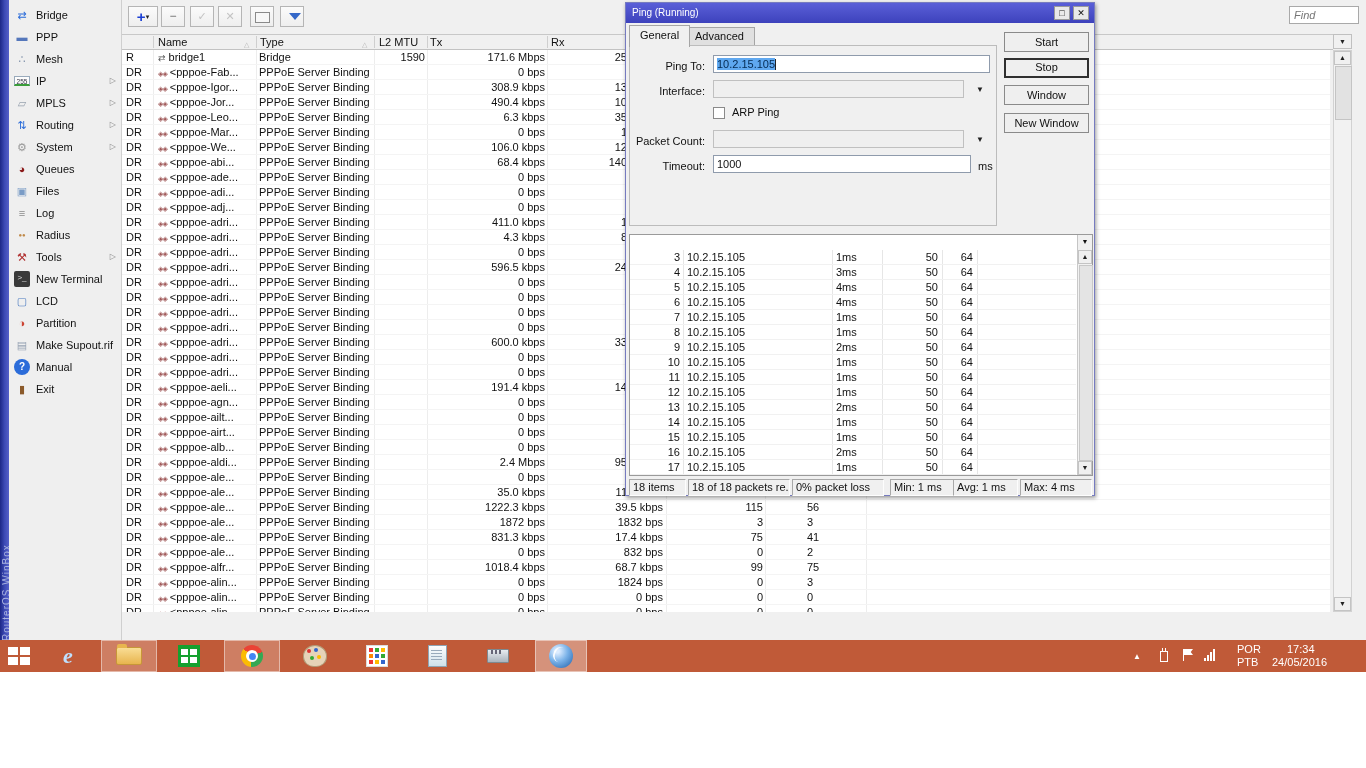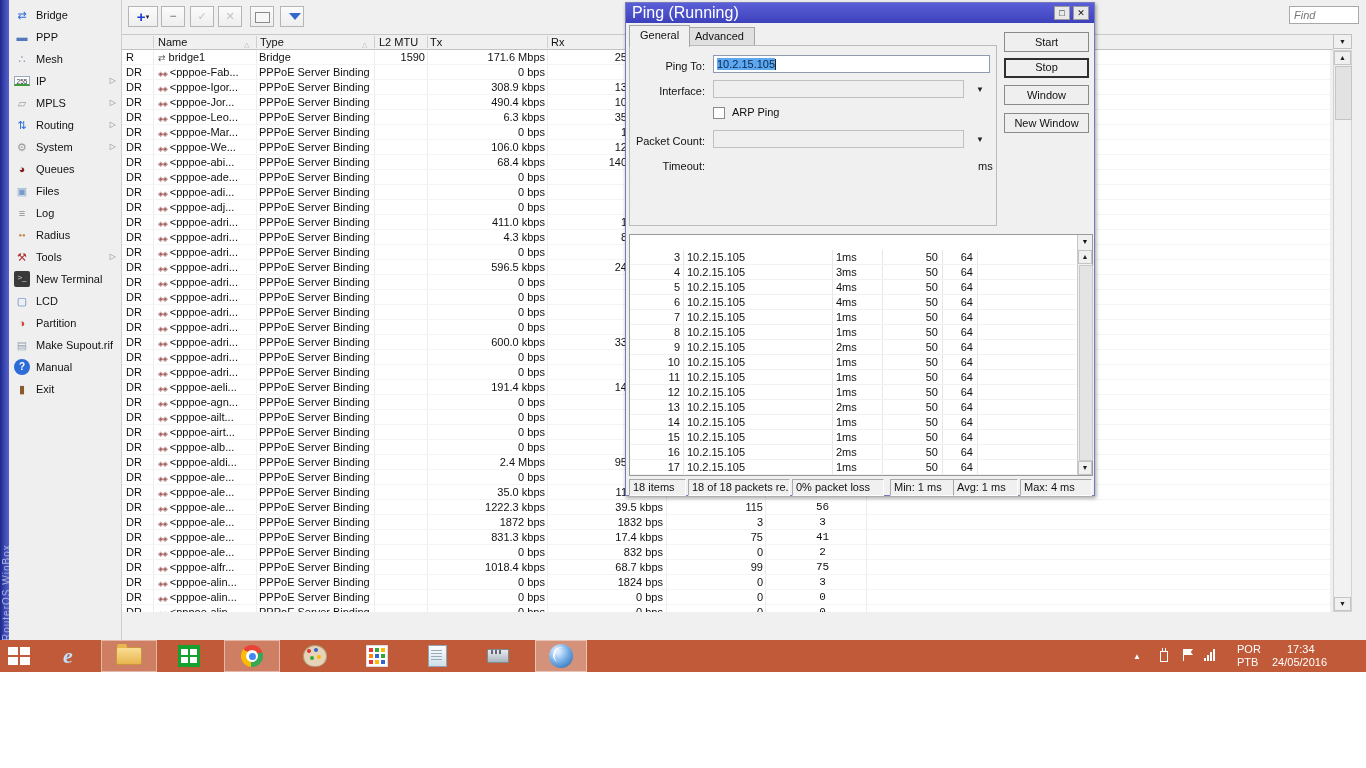--- a/index.html
+++ b/index.html
@@ -54,34 +54,34 @@
   .cf{left:4px;width:26px;}
   .cn{left:36px;width:97px;}
   .ri{font-style:normal;font-size:7px;color:#a05a5a;margin-right:3px;letter-spacing:-1px;}
   .ri-b{color:#555;font-size:9px;letter-spacing:0;}
   .ct{left:137px;width:114px;}
   .cm{left:253px;width:50px;text-align:right;}
   .cx{left:305px;width:118px;text-align:right;}
   .cr{left:426px;width:115px;text-align:right;}
   .cr.clip{width:79px;}
   .cp1{left:546px;width:95px;text-align:right;}
-  .cp2{left:653px;width:95px;text-align:center;font-family:Liberation Mono, monospace;}
+  .cp2{left:685px;width:95px;text-align:left;}
   #istatus{left:122px;top:612px;width:1230px;height:21px;background:#f0f0f0;border-top:1px solid #b9b9b9;line-height:20px;padding-left:6px;box-sizing:border-box;}
 
   
   #vscroll{left:1333px;top:50px;width:19px;height:562px;background:#f2f2f2;border:1px solid #d2d2d2;box-sizing:border-box;}
   .sbtn{position:absolute;left:0;width:17px;height:14px;background:#f0f0f0;border:1px solid #c4c4c4;box-sizing:border-box;
         font-size:7px;text-align:center;line-height:12px;color:#222;}
   #sthumb{position:absolute;left:1px;top:15px;width:15px;height:52px;background:#e2e2e2;border:1px solid #c4c4c4;}
 
   
   #ping{left:625px;top:2px;width:470px;height:494px;background:#f0f0f0;border:1px solid #767bc0;
         box-shadow:1px 2px 4px rgba(0,0,0,.4);box-sizing:border-box;}
   #ptitle{position:absolute;left:0;top:0;width:100%;height:20px;background:linear-gradient(#5a5fd8,#3d42bc);
-          color:#fff;font-size:16px;line-height:20px;padding-left:6px;box-sizing:border-box;}
+          color:#fff;font-size:10px;line-height:20px;padding-left:6px;box-sizing:border-box;}
   .wbtn{position:absolute;top:3px;width:16px;height:14px;background:#e9e9e9;border:1px solid #9a9a9a;
         text-align:center;line-height:12px;font-size:9px;color:#111;box-sizing:border-box;}
   .tab{position:absolute;border:1px solid #a5a5a5;padding:0 10px;}
   #tab-general{left:3px;top:22px;height:21px;line-height:19px;background:#f0f0f0;border-bottom:none;z-index:3;}
   #tab-advanced{left:58px;top:24px;height:18px;line-height:17px;background:#e0e0e0;border-bottom:none;z-index:1;}
   #ppanel{position:absolute;left:3px;top:42px;width:368px;height:181px;border:1px solid #bcbcbc;box-sizing:border-box;z-index:2;}
   .plbl{position:absolute;left:3px;width:76px;text-align:right;line-height:15px;}
   .fld{position:absolute;left:87px;height:18px;border:1px solid #8f9bac;background:#fff;box-sizing:border-box;
        line-height:16px;padding:0 3px;font-size:11px;white-space:nowrap;}
   .fld.dis{background:#efefef;border-color:#c0c0c0;}
@@ -626,20 +626,21 @@
     <div class="drop" style="left:350px;top:82px">▼</div>
 
     <div id="arp"></div>
     <div class="abs" style="left:106px;top:102px;line-height:15px">ARP Ping</div>
 
     <div class="plbl" style="top:131px">Packet Count:</div>
     <div class="fld dis" style="top:127px;width:251px"></div>
     <div class="drop" style="left:350px;top:132px">▼</div>
 
     <div class="plbl" style="top:156px">Timeout:</div>
+    <div class="fld" style="top:152px;width:258px">1000</div>
     <div class="abs" style="left:352px;top:156px;line-height:15px">ms</div>
 
     <div class="dbtn" style="top:29px">Start</div>
     <div class="dbtn" id="btn-stop" style="top:55px">Stop</div>
     <div class="dbtn" style="top:82px">Window</div>
     <div class="dbtn" style="top:110px">New Window</div>
 
     <div id="pres">
       <div id="pres-colbtn">▼</div>
       <div id="pres-body">

